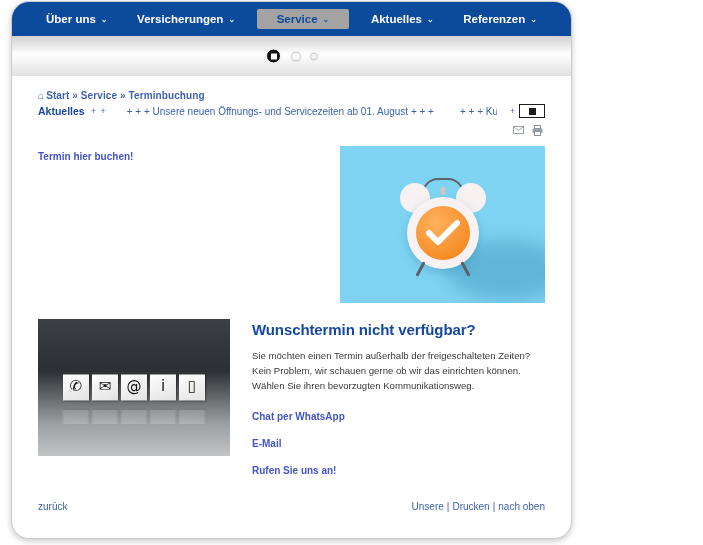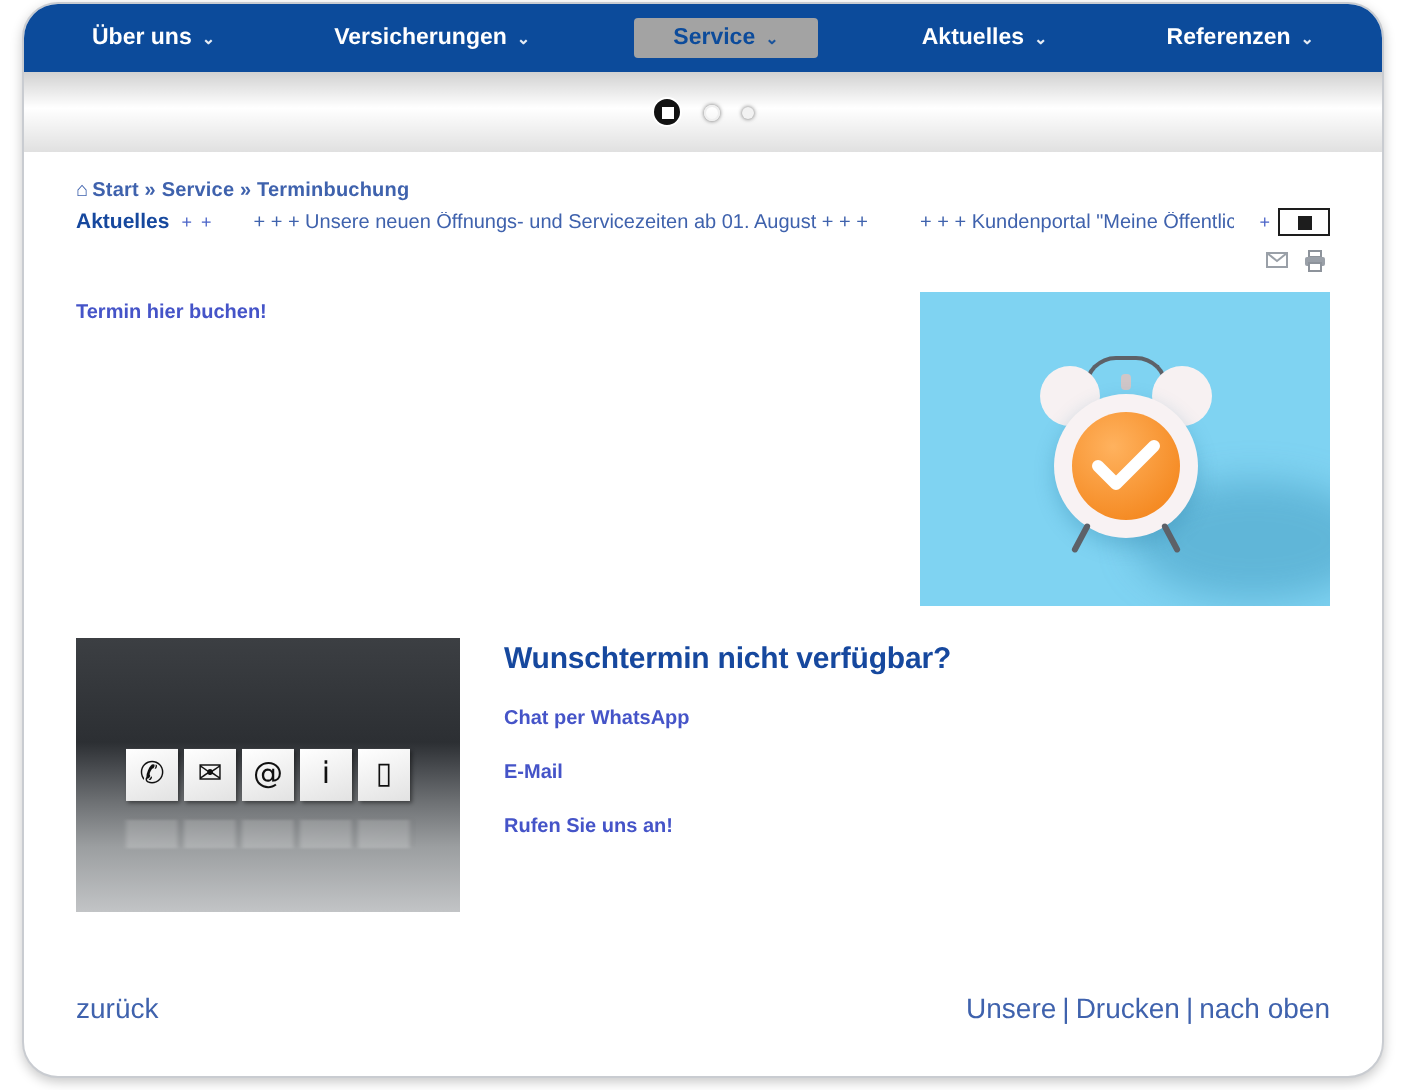--- a/index.html
+++ b/index.html
@@ -10,21 +10,21 @@
     background: #ffffff;
     font-family: "Liberation Sans", sans-serif;
     overflow: hidden;
   }
 
   
   .window {
     position: absolute;
     left: 11px;
     top: 1px;
-    width: 681px;
+    width: 561px;
     height: 538px;
     border-radius: 18px;
     background: #ffffff;
     border: 1px solid #c9ccd1;
     box-shadow: 0 2px 6px rgba(0,0,0,.22);
     overflow: hidden;
   }
 
   
   .navbar {
@@ -359,21 +359,21 @@
 
   
   .footer {
     position: absolute;
     left: 26px;
     right: 26px;
     bottom: 26px;
     display: flex;
     justify-content: space-between;
     align-items: center;
-    font-size: 14px;
+    font-size: 10px;
   }
   .footer a {
     color: #3f62ad;
     text-decoration: none;
   }
   .footer .sep { color: #3f62ad; margin: 0 3px; }
 </style>
 </head>
 <body>
 
@@ -481,20 +481,21 @@
         <div class="cubes-reflect">
           <span class="cube"></span>
           <span class="cube"></span>
           <span class="cube"></span>
           <span class="cube"></span>
           <span class="cube"></span>
         </div>
       </div>
       <div class="col-text">
         <h2 class="heading">Wunschtermin nicht verfügbar?</h2>
+        <p class="body">Sie möchten einen Termin außerhalb der freigeschalteten Zeiten? Kein Problem, wir schauen gerne ob wir das einrichten können. Wählen Sie ihren bevorzugten Kommunikationsweg.</p>
         <a class="link" href="#">Chat per WhatsApp</a><br>
         <a class="link" href="#"> E-Mail</a><br>
         <a class="link" href="#">Rufen Sie uns an!</a>
       </div>
     </div>
   </div>
 
   <div class="footer">
     <a href="#">zurück</a>
     <div>

